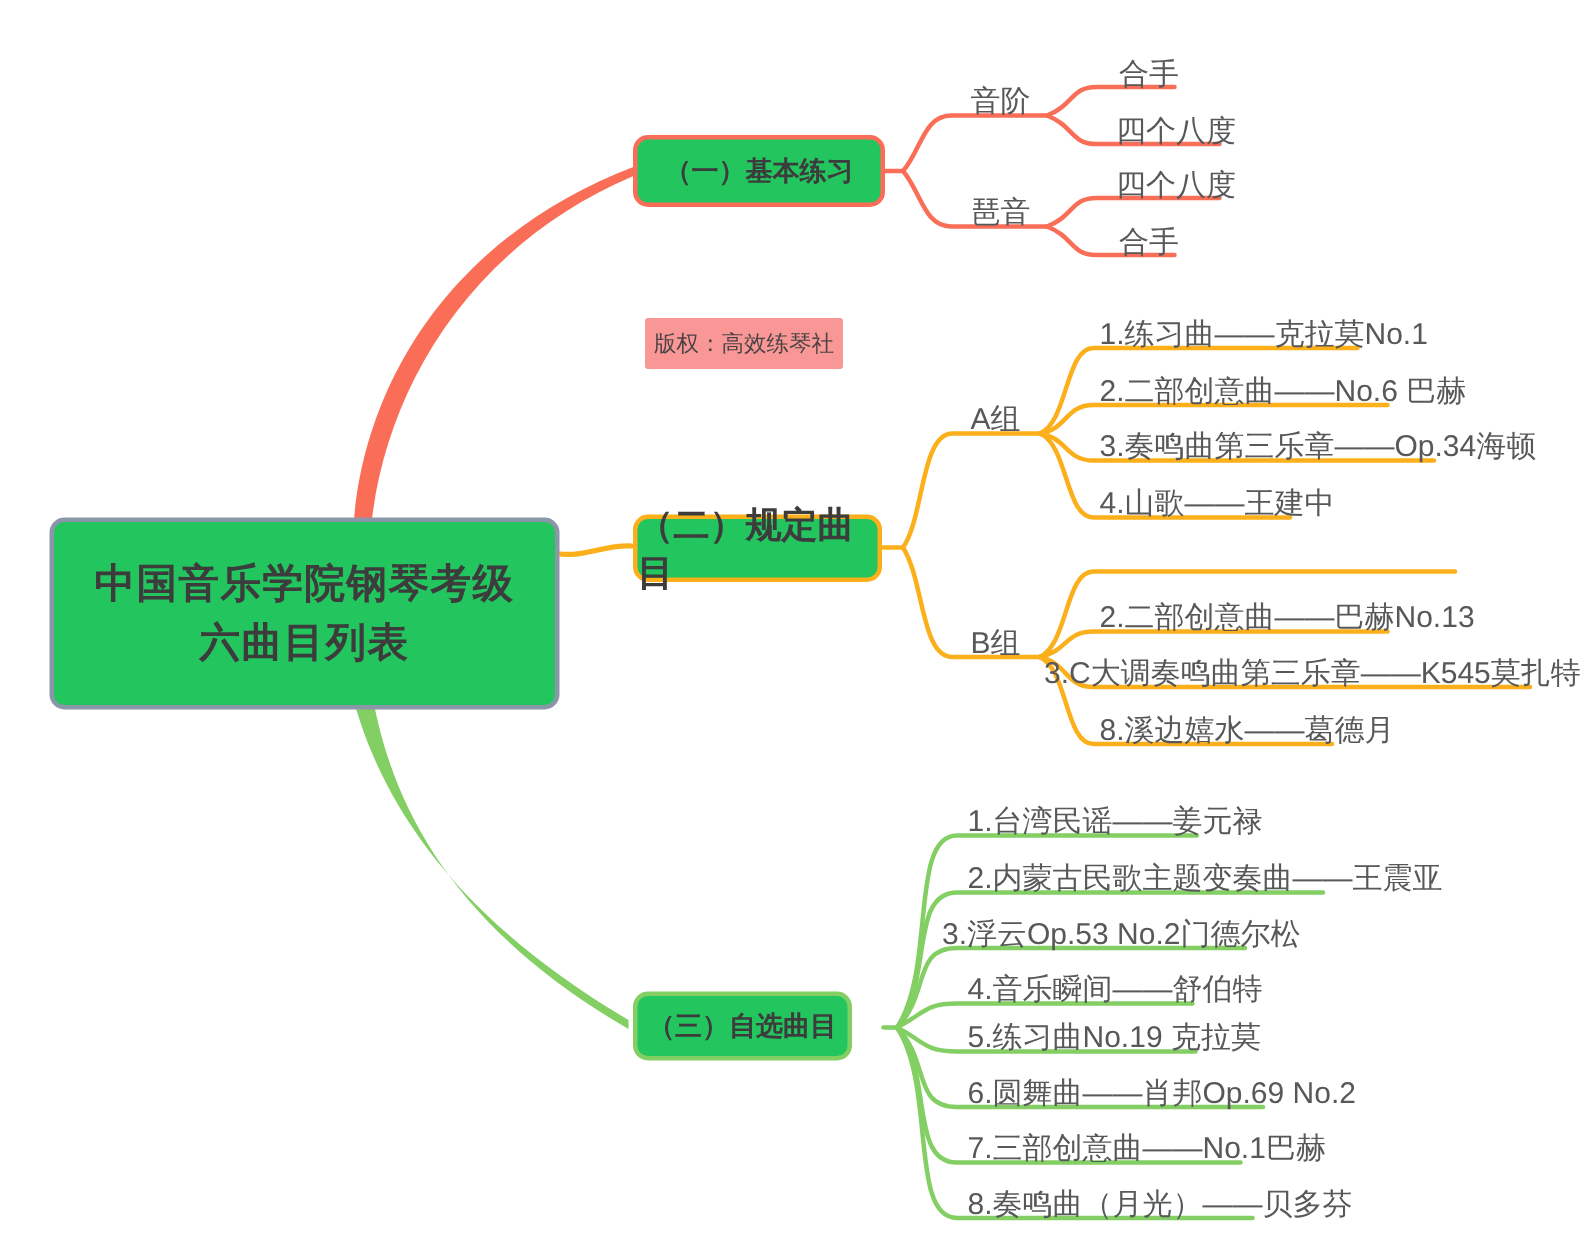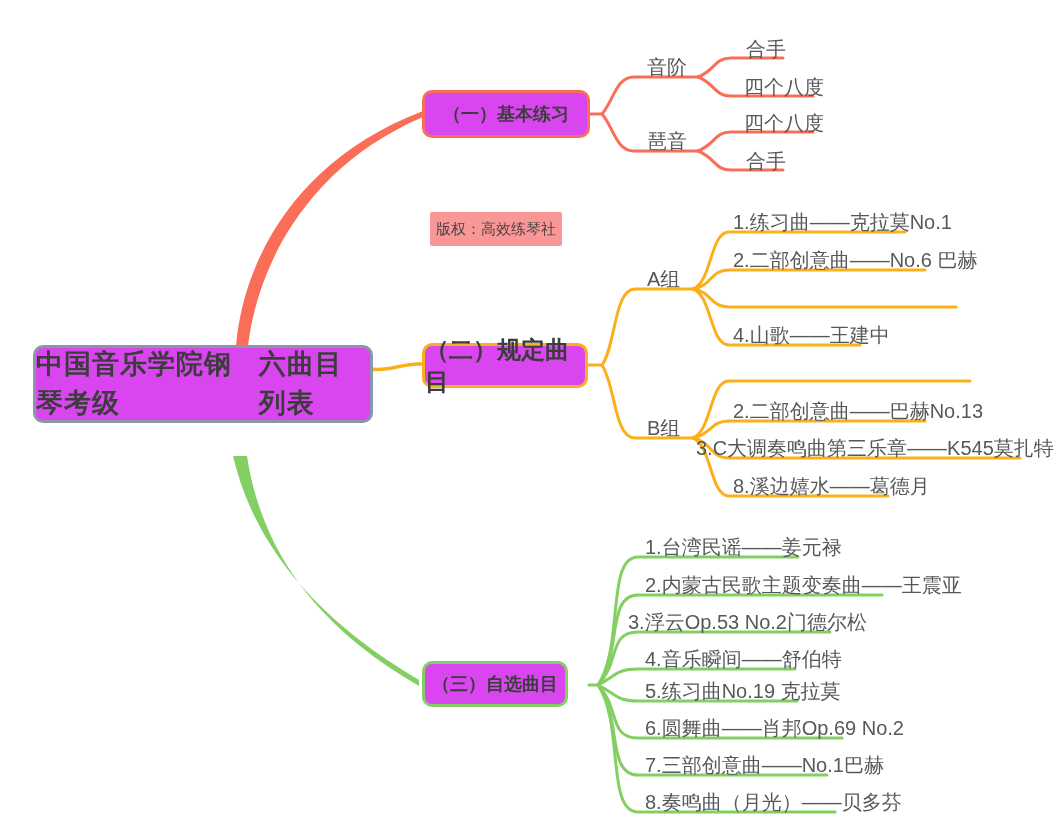--- a/index.html
+++ b/index.html
@@ -1,26 +1,26 @@
 <!DOCTYPE html>
 <html style="--c1: #fa6e58; --c2: #fbb01b; --c3: #83cf63; --pink: #f99797; --root-border: #8b97a8; --ink: #3c3c3c; --gray: #57585a;"><head>
 <meta charset="utf-8">
 <style>
   html,body{margin:0;padding:0;background:#ffffff;}
   body{width:1059px;height:832px;overflow:hidden;
        font-family:"Liberation Sans","DejaVu Sans",sans-serif;}
   #canvas{position:relative;width:1059px;height:832px;background:#fff;}
   #wires{position:absolute;left:0;top:0;width:1059px;height:832px;}
 
-  .topic-box{position:absolute;background:#d946ef;border-radius:10px;
+  .topic-box{position:absolute;background:#22c55e;border-radius:10px;
              display:flex;align-items:center;justify-content:center;
              box-sizing:border-box;font-weight:bold;color:var(--ink);}
-  .root-box{left:33px;top:345px;width:340px;height:78px;
+  .root-box{left:33px;top:345px;width:340px;height:128px;
             border:3px solid var(--root-border);font-size:27px;
-            flex-direction:row;line-height:1.45;letter-spacing:1px;}
+            flex-direction:column;line-height:1.45;letter-spacing:1px;}
   .b1-box{left:422px;top:90px;width:168px;height:48px;
           border:3px solid var(--c1);font-size:18px;}
   .b2-box{left:422px;top:343px;width:166px;height:45px;
           border:3px solid var(--c2);font-size:24px;}
   .b3-box{left:422px;top:661px;width:146px;height:46px;
           border:3px solid var(--c3);font-size:18px;}
 
   .copyright{position:absolute;left:430px;top:212px;width:132px;height:34px;
              background:var(--pink);border-radius:2px;color:#4c4444;
              font-size:15px;display:flex;align-items:center;justify-content:center;}
@@ -97,20 +97,21 @@
   <div class="lbl" style="left:647px;top:54px">音阶</div>
   <div class="lbl" style="left:746px;top:36px">合手</div>
   <div class="lbl" style="left:744px;top:74px">四个八度</div>
   <div class="lbl" style="left:647px;top:128px">琶音</div>
   <div class="lbl" style="left:744px;top:110px">四个八度</div>
   <div class="lbl" style="left:746px;top:148px">合手</div>
 
   <div class="lbl" style="left:647px;top:266px">A组</div>
   <div class="lbl" style="left:733px;top:209px">1.练习曲——克拉莫No.1</div>
   <div class="lbl" style="left:733px;top:247px">2.二部创意曲——No.6 巴赫</div>
+  <div class="lbl" style="left:733px;top:284px">3.奏鸣曲第三乐章——Op.34海顿</div>
   <div class="lbl" style="left:733px;top:322px">4.山歌——王建中</div>
 
   <div class="lbl" style="left:647px;top:415px">B组</div>
   <div class="lbl" style="left:733px;top:398px">2.二部创意曲——巴赫No.13</div>
   <div class="lbl" style="left:696px;top:435px">3.C大调奏鸣曲第三乐章——K545莫扎特</div>
   <div class="lbl" style="left:733px;top:473px">8.溪边嬉水——葛德月</div>
 
   <div class="lbl" style="left:645px;top:534px">1.台湾民谣——姜元禄</div>
   <div class="lbl" style="left:645px;top:572px">2.内蒙古民歌主题变奏曲——王震亚</div>
   <div class="lbl" style="left:628px;top:609px">3.浮云Op.53 No.2门德尔松</div>

